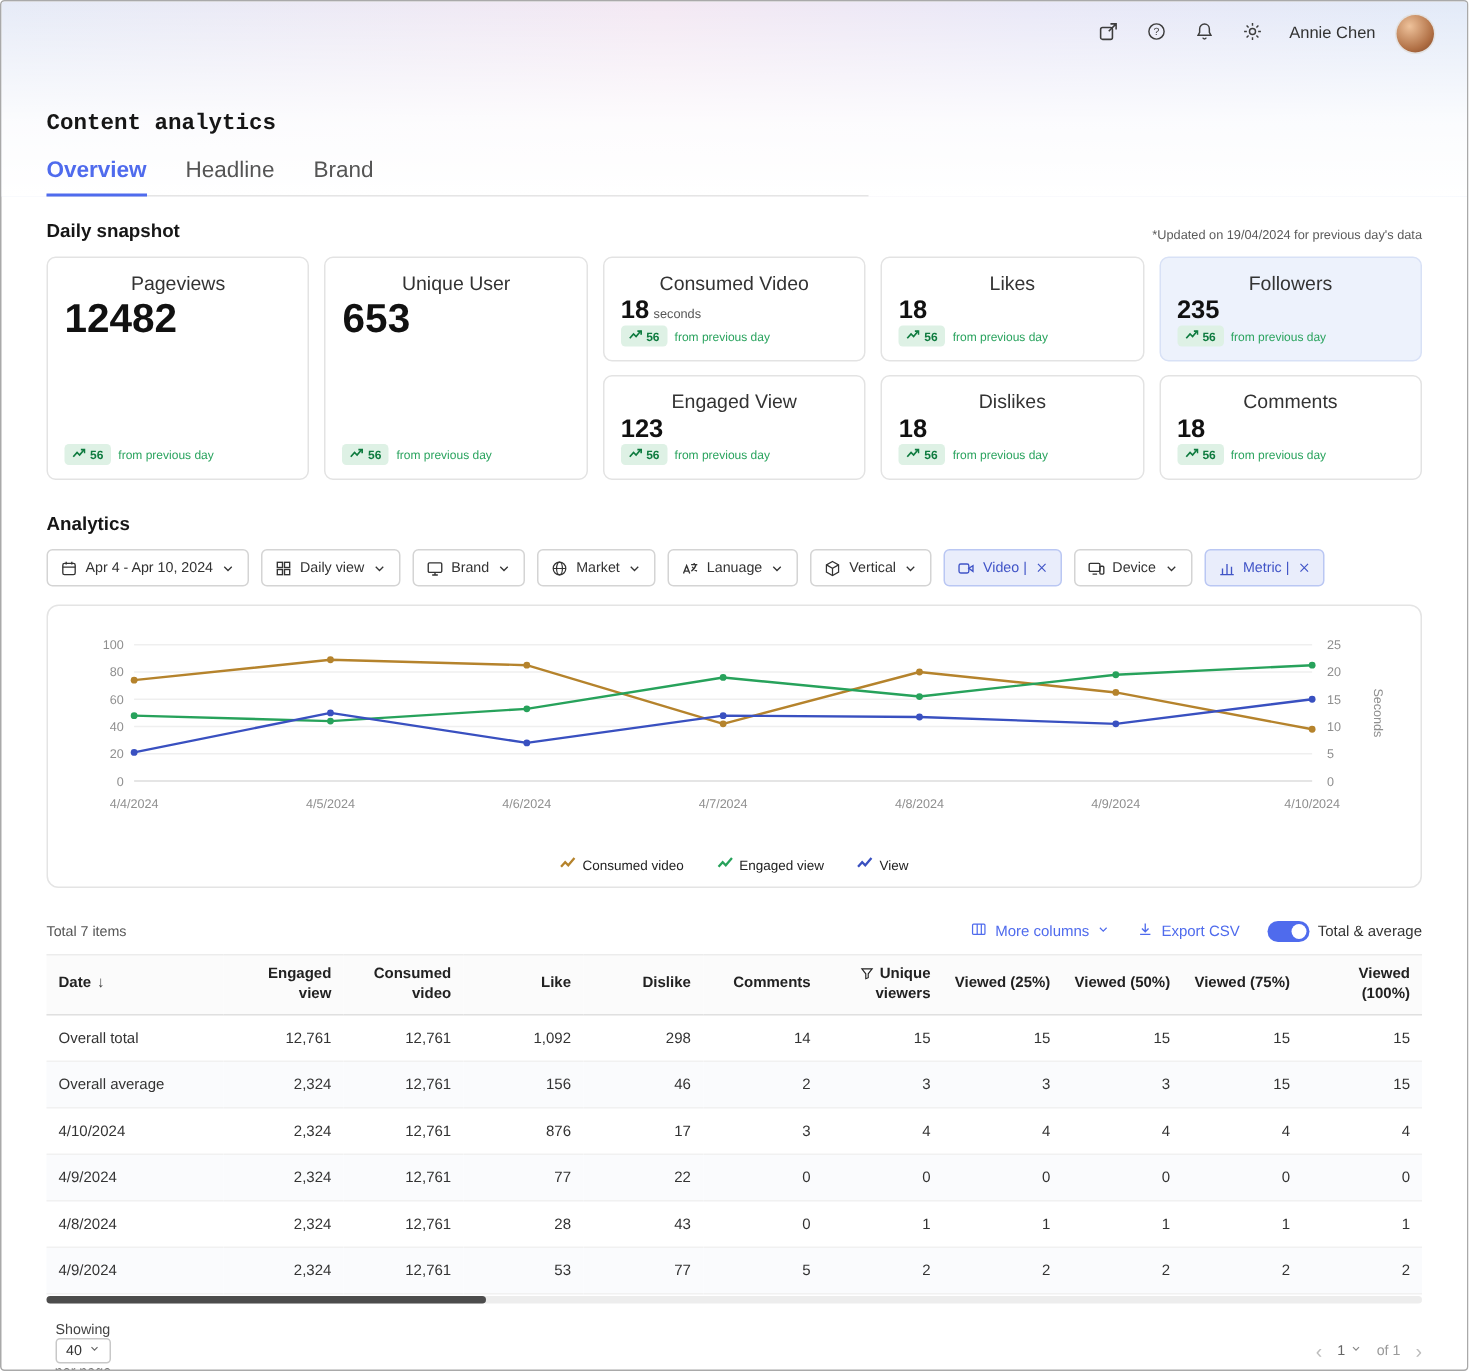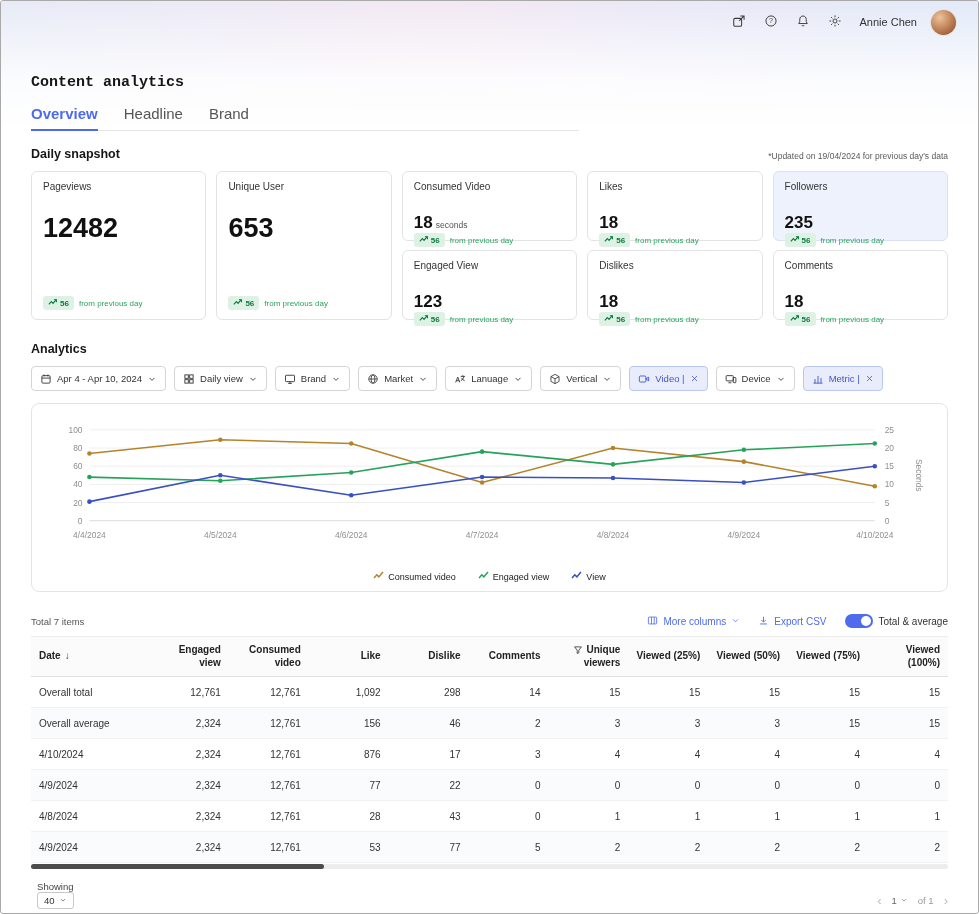--- a/index.html
+++ b/index.html
@@ -24,22 +24,22 @@
 
   .content { padding:0 30px; }
   .sect-head { display:flex; justify-content:space-between; align-items:flex-end; margin:16px 0 10px; }
   h2 { font-size:12.5px; color:#161616;text-align:right; }
   .note { font-size:8.5px; color:#5a5a5a; }
 
   .cards-grid { display:grid; grid-template-columns:repeat(5,1fr); grid-auto-rows:70px; gap:9px 10px; }
   .card { border:1px solid #e3e3e3; border-radius:6px; background:#fff; padding:9px 11px; display:flex; flex-direction:column; }
   .card.large { grid-row:span 2; }
   .card.highlight { background:#edf2fc; border-color:#d8e1f6; }
-  .card-label { font-size:10px; color:#333; }
-  .card-value { font-size:17px; font-weight:700; color:#111; margin-top:21px; }
+  .card-label { font-size:13px; color:#333;text-align:center; }
+  .card-value { font-size:17px; font-weight:700; color:#111; margin-top:1px; }
   .card.large .card-value { font-size:27px; }
   .card-unit { font-size:8.5px; font-weight:400; color:#555; margin-left:3px; }
   .delta-row { margin-top:auto; display:flex; align-items:center; }
   .delta-pill { display:inline-flex; align-items:center; gap:3px; background:#def1e5; color:#0e7b3f; font-size:8px; font-weight:700; padding:1.5px 5px; border-radius:3px; }
   .delta-text { font-size:8px; color:#2ba45f; margin-left:5px; }
 
   .analytics-head { margin-top:22px; }
   .filters { display:flex; gap:8px; margin-top:10px; }
   .chip { display:inline-flex; align-items:center; gap:5px; height:25px; padding:0 8px; border:1px solid #d4d4d4; border-radius:4px; background:#fff; font-size:9.5px; color:#333; font-family:inherit; cursor:pointer; white-space:nowrap; }
   .chip.selected { background:#e9edfb; border-color:#bac7f3; color:#4054c7; }

